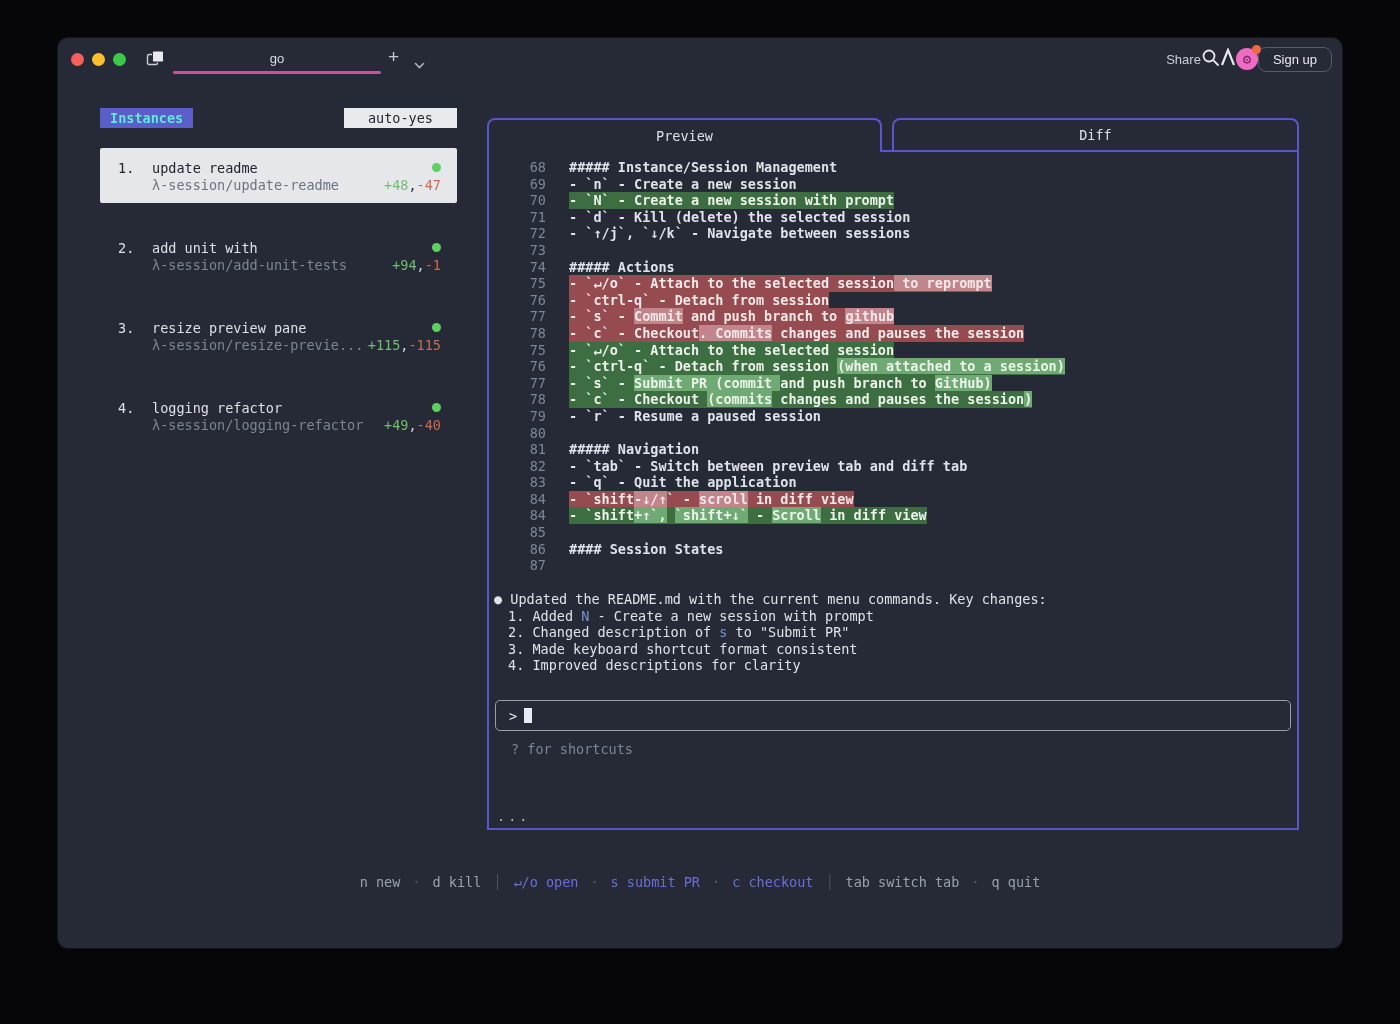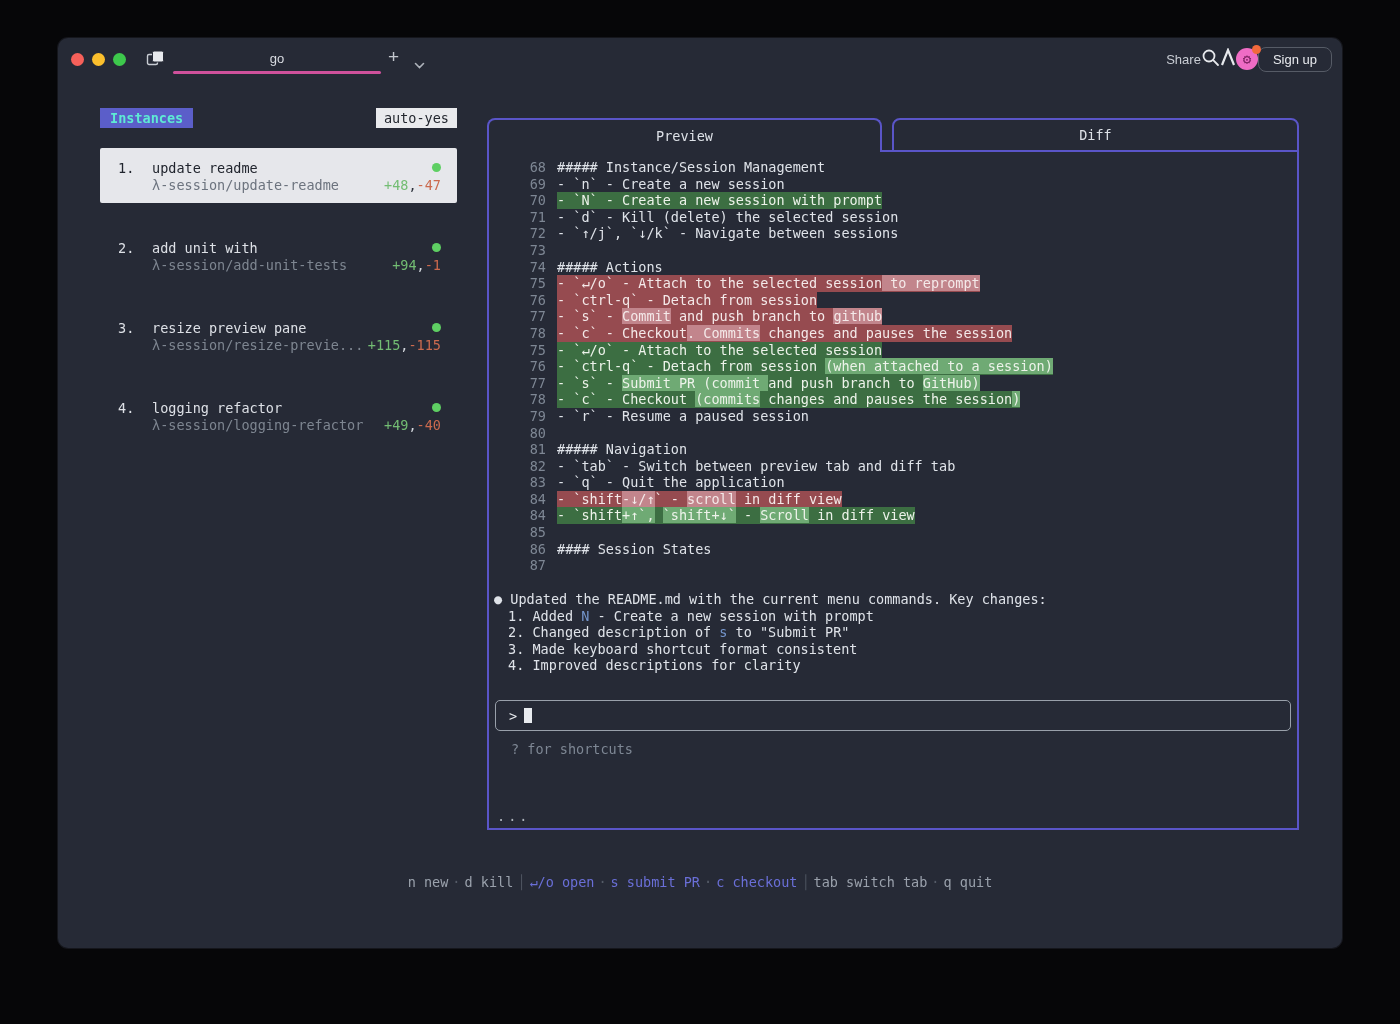--- a/index.html
+++ b/index.html
@@ -33,21 +33,21 @@
   .avatar .notif-dot { position:absolute; right:-3px; top:-3px; width:9px; height:9px;
             border-radius:50%; background:var(--notification-orange,#f2693c); }
   .signup-btn { border:1px solid #565b66; border-radius:8px; padding:4px 14px;
             background:transparent; color:#e8eaee; font-size:13px;
             font-family:"Liberation Sans",sans-serif; }
 
   
   .sidebar { position:absolute; left:42px; top:70px; width:357px; }
   .sidebar-header { display:flex; justify-content:space-between; margin-bottom:20px; font-size:13.5px; }
   .badge-instances { background:var(--accent-indigo,#5b5ec9); color:#5eead4; padding:2px 10px;font-weight:bold; }
-  .badge-autoyes  { background:#e9eaed; color:#23272f; padding:2px 8px; }
+  .badge-autoyes  { background:#e9eaed; color:#23272f; padding:2px 24px; }
   .session-item { padding:11px 16px 10px 18px; margin-bottom:25px; border-radius:2px; }
   .session-item.selected { background:var(--selected-item-bg,#e6e7eb); }
   .s-row { display:flex; align-items:center; height:17px; font-size:13.5px; white-space:pre; }
   .s-idx { width:34px; flex:none; }
   .session-item .s-idx, .session-item .s-title { color:#dde0e6; }
   .session-item .s-branch { color:#7e8691; }
   .session-item.selected .s-idx, .session-item.selected .s-title { color:#20242d; }
   .session-item.selected .s-branch { color:#6c737e; }
   .s-dot { margin-left:auto; width:9px; height:9px; border-radius:50%;
            background:var(--status-dot-green,#5ecf63); }
@@ -62,21 +62,21 @@
          justify-content:center; font-size:13.5px; color:#dde1e7;
          border:2px solid var(--panel-border,#5a55c8); border-radius:8px 8px 0 0; }
   .tab.preview { left:429px; width:395px; border-bottom:none; background:var(--window-bg,#262a36); z-index:2; }
   .tab.diff { left:834px; width:407px; z-index:1; }
   .panel-box { position:absolute; left:429px; top:112px; width:812px; height:680px;
                border:2px solid var(--panel-border,#5a55c8); z-index:1; }
   .panel-content { position:absolute; inset:0; padding-top:7px; }
 
   .diff-row { display:flex; height:16.6px; font-size:13.5px; line-height:16.6px; }
   .ln { width:57px; text-align:right; color:var(--muted-gray,#7e8794); flex:none; }
-  .lc { margin-left:11px; white-space:pre; color:#dfe3e9; }
+  .lc { margin-left:23px; white-space:pre; color:#dfe3e9;font-weight:bold; }
   .lc.add { background:var(--diff-add-bg,#3c6e42); color:#edf3ea; }
   .lc.del { background:var(--diff-del-bg,#964b50); color:#f4e9e9; }
   .lc.add .seg.h { background:var(--diff-add-word-bg,#6faa74); }
   .lc.del .seg.h { background:var(--diff-del-word-bg,#c2858c); }
 
   .summary { margin:17px 0 0 5px; font-size:13.5px; line-height:16.65px; color:#dfe3e9; }
   .s-line { white-space:pre; }
   .s-line.s-item { padding-left:14px; }
   .summary .key { color:var(--key-blue,#7495cb); }
 
@@ -84,21 +84,21 @@
                 border-radius:5px; display:flex; align-items:center; padding:0 13px;
                 font-size:13.5px; color:#e8ebef; background:transparent; }
   .cursor-block { display:inline-block; width:8px; height:15px; background:#e8ebef; margin-left:7px; }
   .hint { margin:10px 0 0 22px; color:var(--muted-gray,#7e8794); font-size:13.5px; }
   .overflow-dots { position:absolute; left:8px; bottom:4px; color:#aeb4bd;
                    font-size:13.5px; letter-spacing:3px; }
 
   
   .footer { position:absolute; left:0; right:0; top:836px; text-align:center;
             font-size:13.5px; white-space:pre; }
-  .f-item { color:#9aa1ac; margin:0 0; }
+  .f-item { color:#9aa1ac; margin:0 8px; }
   .f-item.accent { color:var(--footer-accent,#6a6fd8); }
   .f-sep { color:#555c68; margin:0 4px; }
   .f-sep.bar { color:#4c525e; }
 </style>
 </head>
 <body>
 
 <div class="window">
 
   <div class="titlebar">

